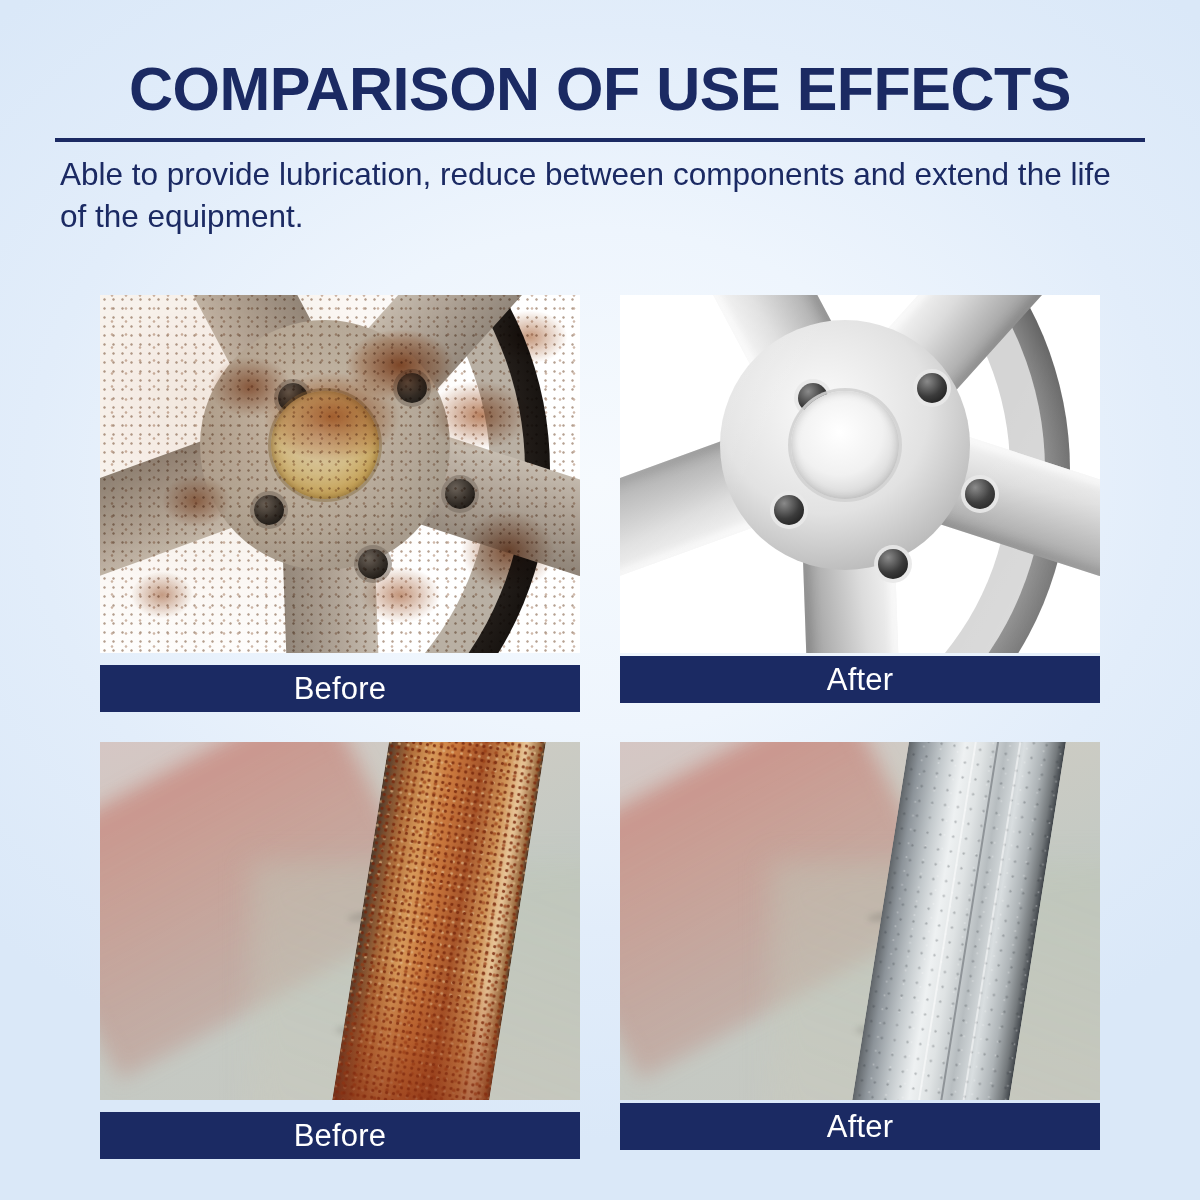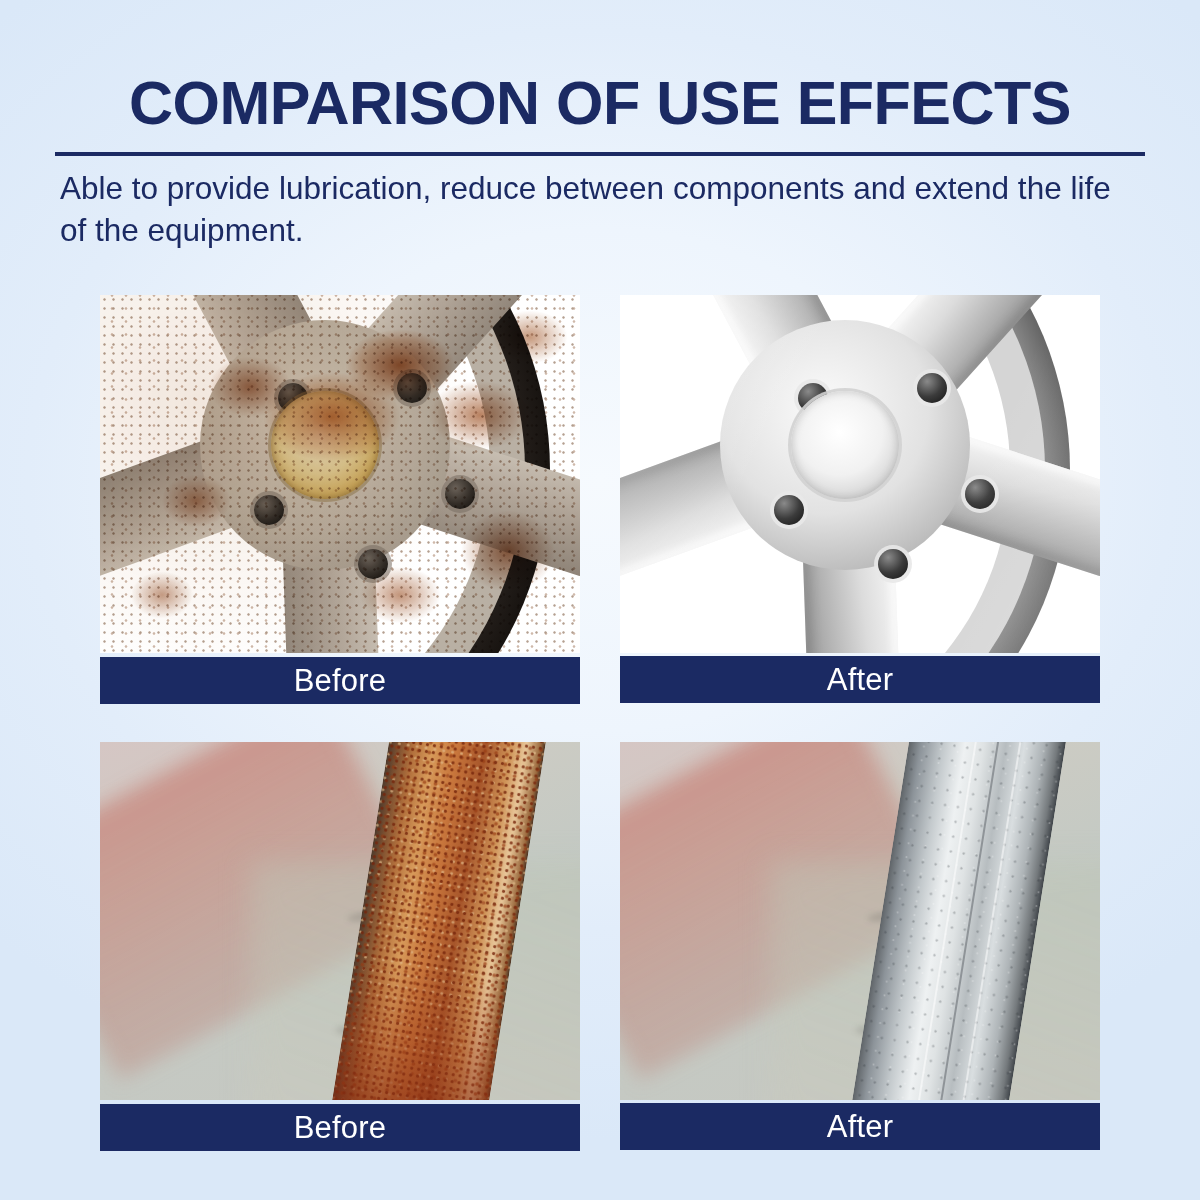--- a/index.html
+++ b/index.html
@@ -20,21 +20,21 @@
     height: 1200px;
     background:
       radial-gradient(ellipse 70% 55% at 50% 40%, #f6fafe 0%, #eef5fd 38%, #e2edfa 68%, #dae8f8 100%);
     box-sizing: border-box;
   }
 
   
   .header {
     position: absolute;
     left: 0;
-    top: 72px;
+    top: 58px;
     width: 1200px;
     text-align: center;
   }
   .title {
     font-size: 61px;
     font-weight: bold;
     letter-spacing: -0.5px;
     color: #1b2a63;
     line-height: 1.02;
     margin: 0;
@@ -89,21 +89,21 @@
     width: 480px;
     height: 47px;
     background: #1b2a63;
     color: #ffffff;
     font-size: 31px;
     line-height: 47px;
     text-align: center;
     letter-spacing: 0.2px;
     margin-top: 3px;
   }
-  .panel.tl .label-bar, .panel.bl .label-bar { margin-top: 4px; }
+  .panel.tl .label-bar, .panel.bl .label-bar { margin-top: 12px; }
 
   
   .wheel {
     position: absolute;
     left: 0; top: 0;
     width: 480px; height: 358px;
   }
   .wheel .tyre {
     position: absolute;
     left: -250px; top: -175px;

